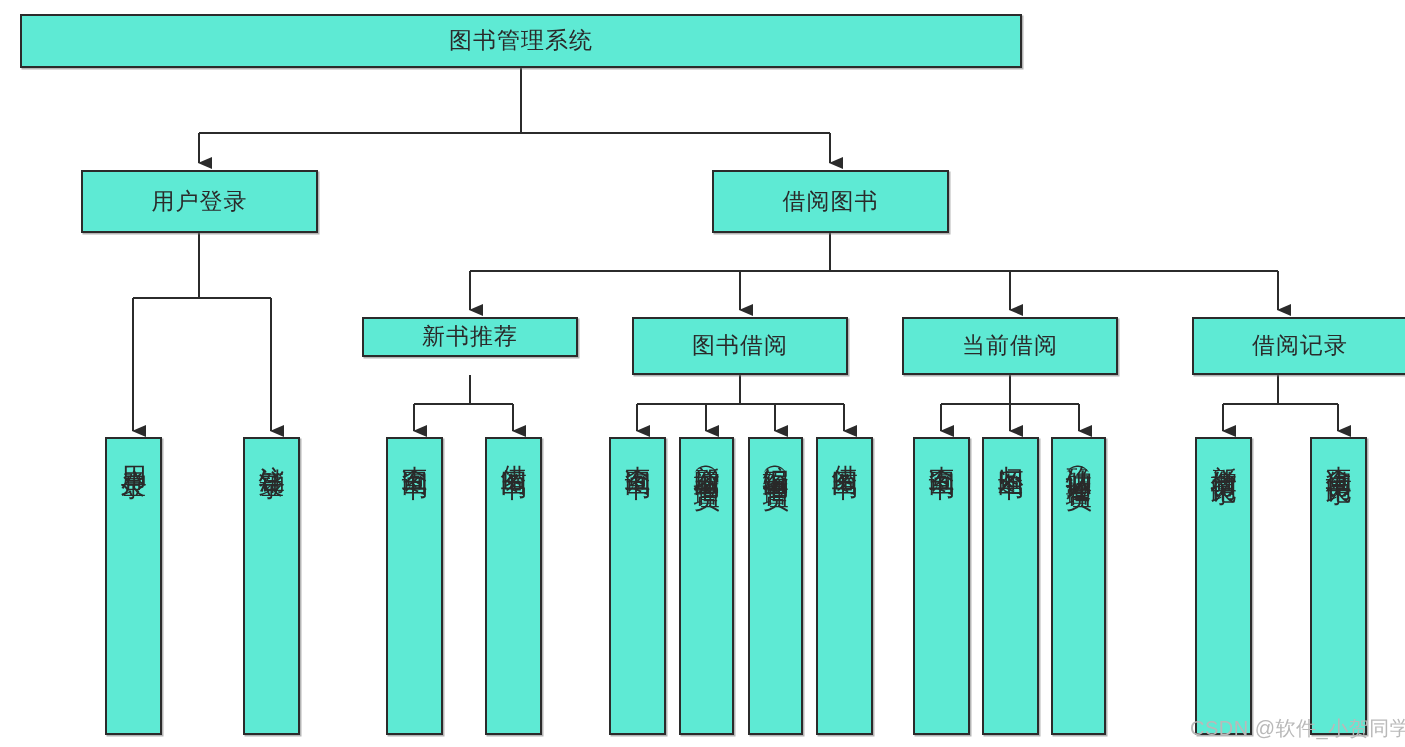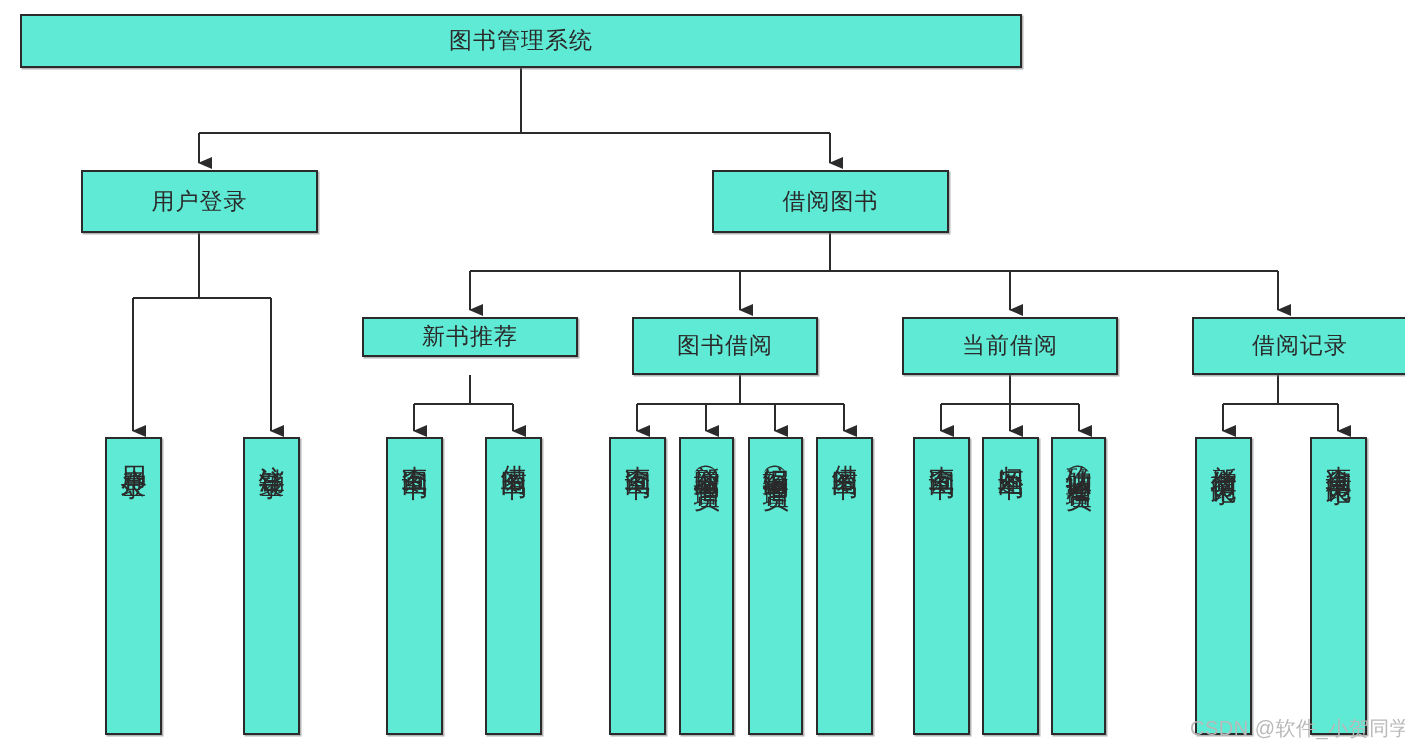--- a/index.html
+++ b/index.html
@@ -144,21 +144,21 @@
   <div class="node horiz" style="left:81px; top:170px; width:237px; height:63px;">
     <span class="node-label">用户登录</span>
   </div>
   <div class="node horiz" style="left:712px; top:170px; width:237px; height:63px;">
     <span class="node-label">借阅图书</span>
   </div>
 
   <div class="node horiz" style="left:362px; top:317px; width:216px; height:40px;align-items:center;">
     <span class="node-label">新书推荐</span>
   </div>
-  <div class="node horiz" style="left:632px; top:317px; width:186px; height:58px;">
+  <div class="node horiz" style="left:632px; top:317px; width:216px; height:58px;">
     <span class="node-label">图书借阅</span>
   </div>
   <div class="node horiz" style="left:902px; top:317px; width:216px; height:58px;">
     <span class="node-label">当前借阅</span>
   </div>
   <div class="node horiz" style="left:1170px; top:317px; width:216px; height:58px;margin-left:22px;">
     <span class="node-label">借阅记录</span>
   </div>
 
   <div class="node vert" style="left:105px; top:437px; width:57px; height:298px;">

